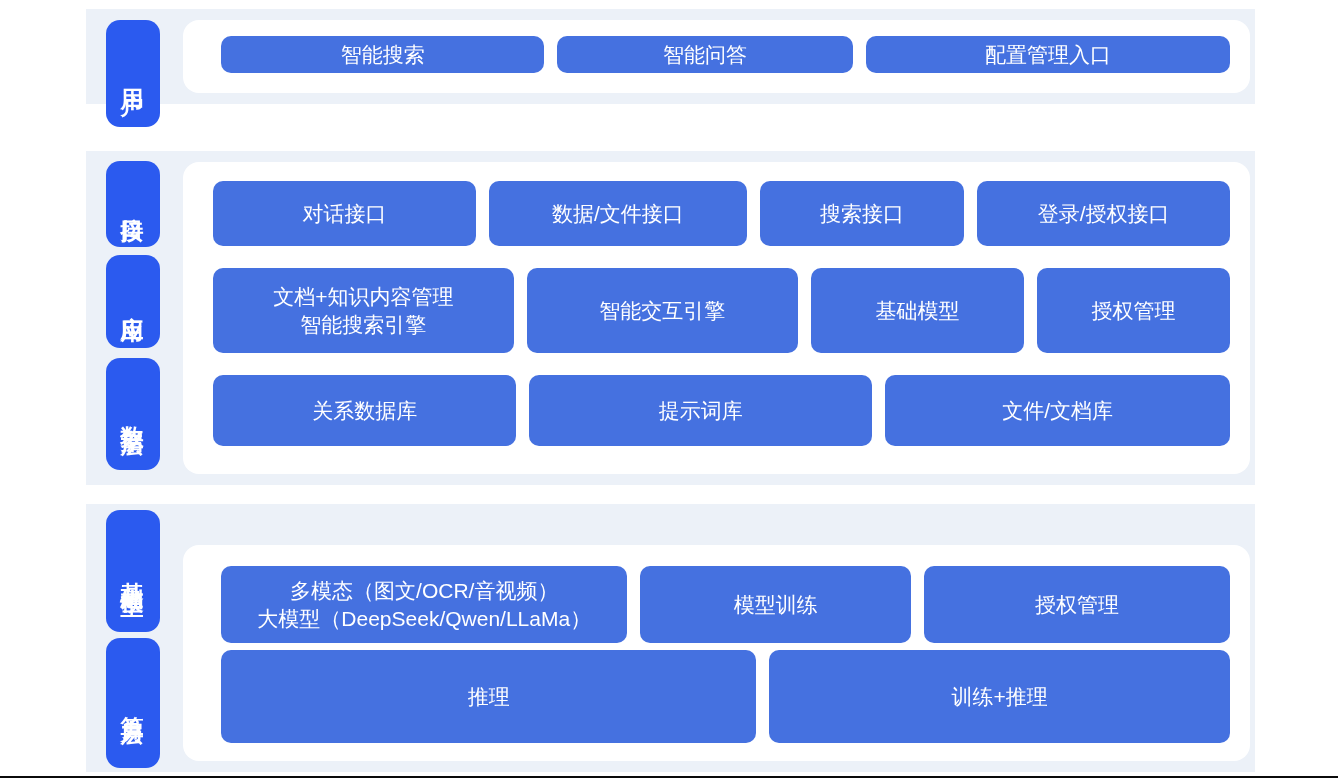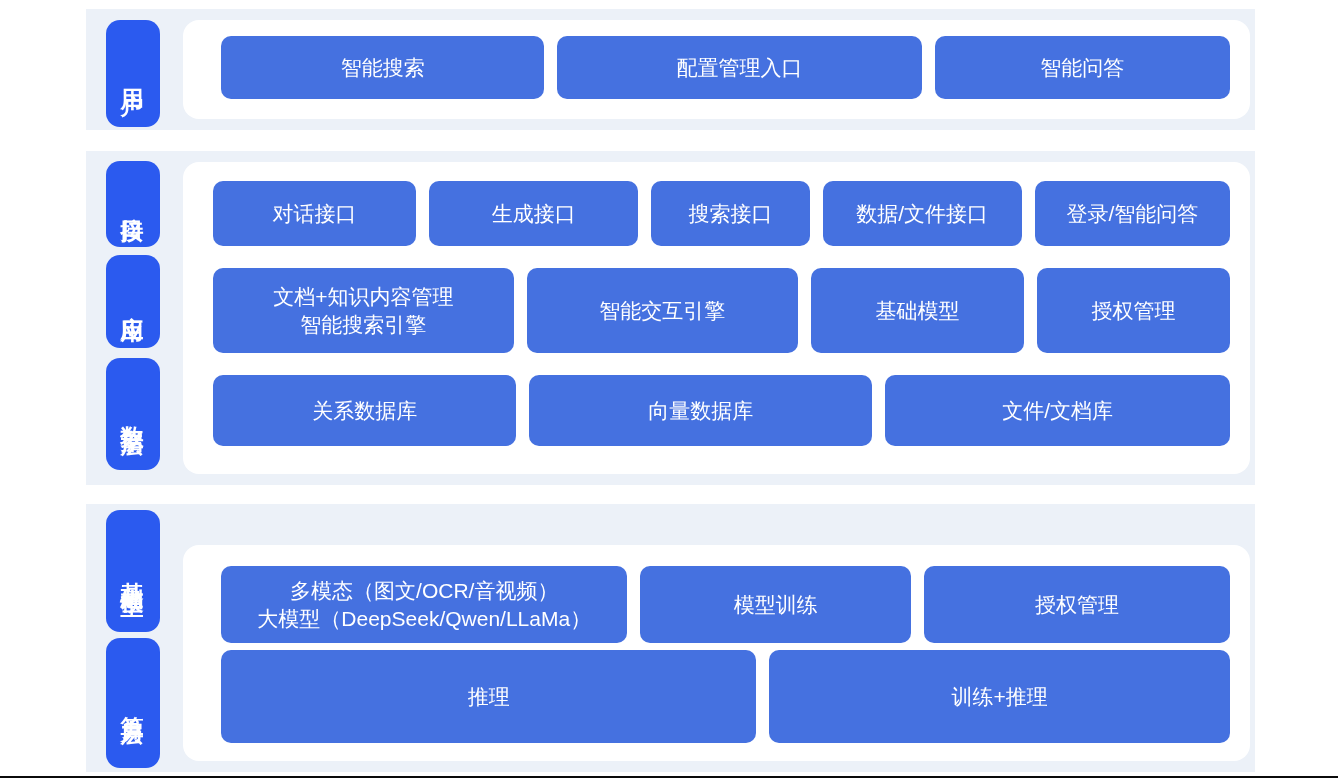--- a/index.html
+++ b/index.html
@@ -11,21 +11,21 @@
     width:1338px; height:784px;
     background:#ffffff;
     overflow:hidden;
   }
 
   .band {
     position:absolute;
     left:86px; width:1169px;
     background:var(--band_bg,#ECF1F8);
   }
-  .band-1 { top:9px;   height:121px; }
+  .band-1 { top:9px;   height:95px; }
   .band-2 { top:151px; height:334px; }
   .band-3 { top:504px; height:268px; }
 
   .gutter { position:absolute; left:0; top:0; bottom:0; width:97px; }
 
   .pill {
     position:absolute; left:20px; width:54px;
     background:var(--pill_blue,#2B5AEF);
     border-radius:14px;
     color:var(--text_white,#ffffff);
@@ -80,50 +80,49 @@
 
 <div class="stage">
 
   <section class="band band-1">
     <div class="gutter">
       <div class="pill pill-user">用户</div>
     </div>
     <div class="panel">
       <div class="row">
         <div class="blk" style="flex-grow:324">智能搜索</div>
+        <div class="blk" style="flex-grow:296">智能问答</div>
         <div class="blk" style="flex-grow:365">配置管理入口</div>
-        <div class="blk" style="flex-grow:296">智能问答</div>
       </div>
     </div>
   </section>
 
   <section class="band band-2">
     <div class="gutter">
       <div class="pill pill-interface">接口</div>
       <div class="pill pill-application">应用</div>
       <div class="pill pill-data">数据层</div>
     </div>
     <div class="panel">
       <div class="row h69">
         <div class="blk" style="flex-grow:203">对话接口</div>
-        <div class="blk" style="flex-grow:209">生成接口</div>
+        <div class="blk" style="flex-grow:199">数据/文件接口</div>
         <div class="blk" style="flex-grow:158">搜索接口</div>
-        <div class="blk" style="flex-grow:199">数据/文件接口</div>
-        <div class="blk" style="flex-grow:195">登录/智能问答</div>
+        <div class="blk" style="flex-grow:195">登录/授权接口</div>
       </div>
       <div class="row h91">
         <div class="blk" style="flex-grow:296">文档+知识内容管理
 智能搜索引擎</div>
         <div class="blk" style="flex-grow:267">智能交互引擎</div>
         <div class="blk" style="flex-grow:210">基础模型</div>
         <div class="blk" style="flex-grow:190">授权管理</div>
       </div>
       <div class="row h75">
         <div class="blk" style="flex-grow:301">关系数据库</div>
-        <div class="blk" style="flex-grow:340">向量数据库</div>
+        <div class="blk" style="flex-grow:340">提示词库</div>
         <div class="blk" style="flex-grow:342">文件/文档库</div>
       </div>
     </div>
   </section>
 
   <section class="band band-3">
     <div class="gutter">
       <div class="pill pill-foundation">基础模型</div>
       <div class="pill pill-compute">算力层</div>
     </div>

